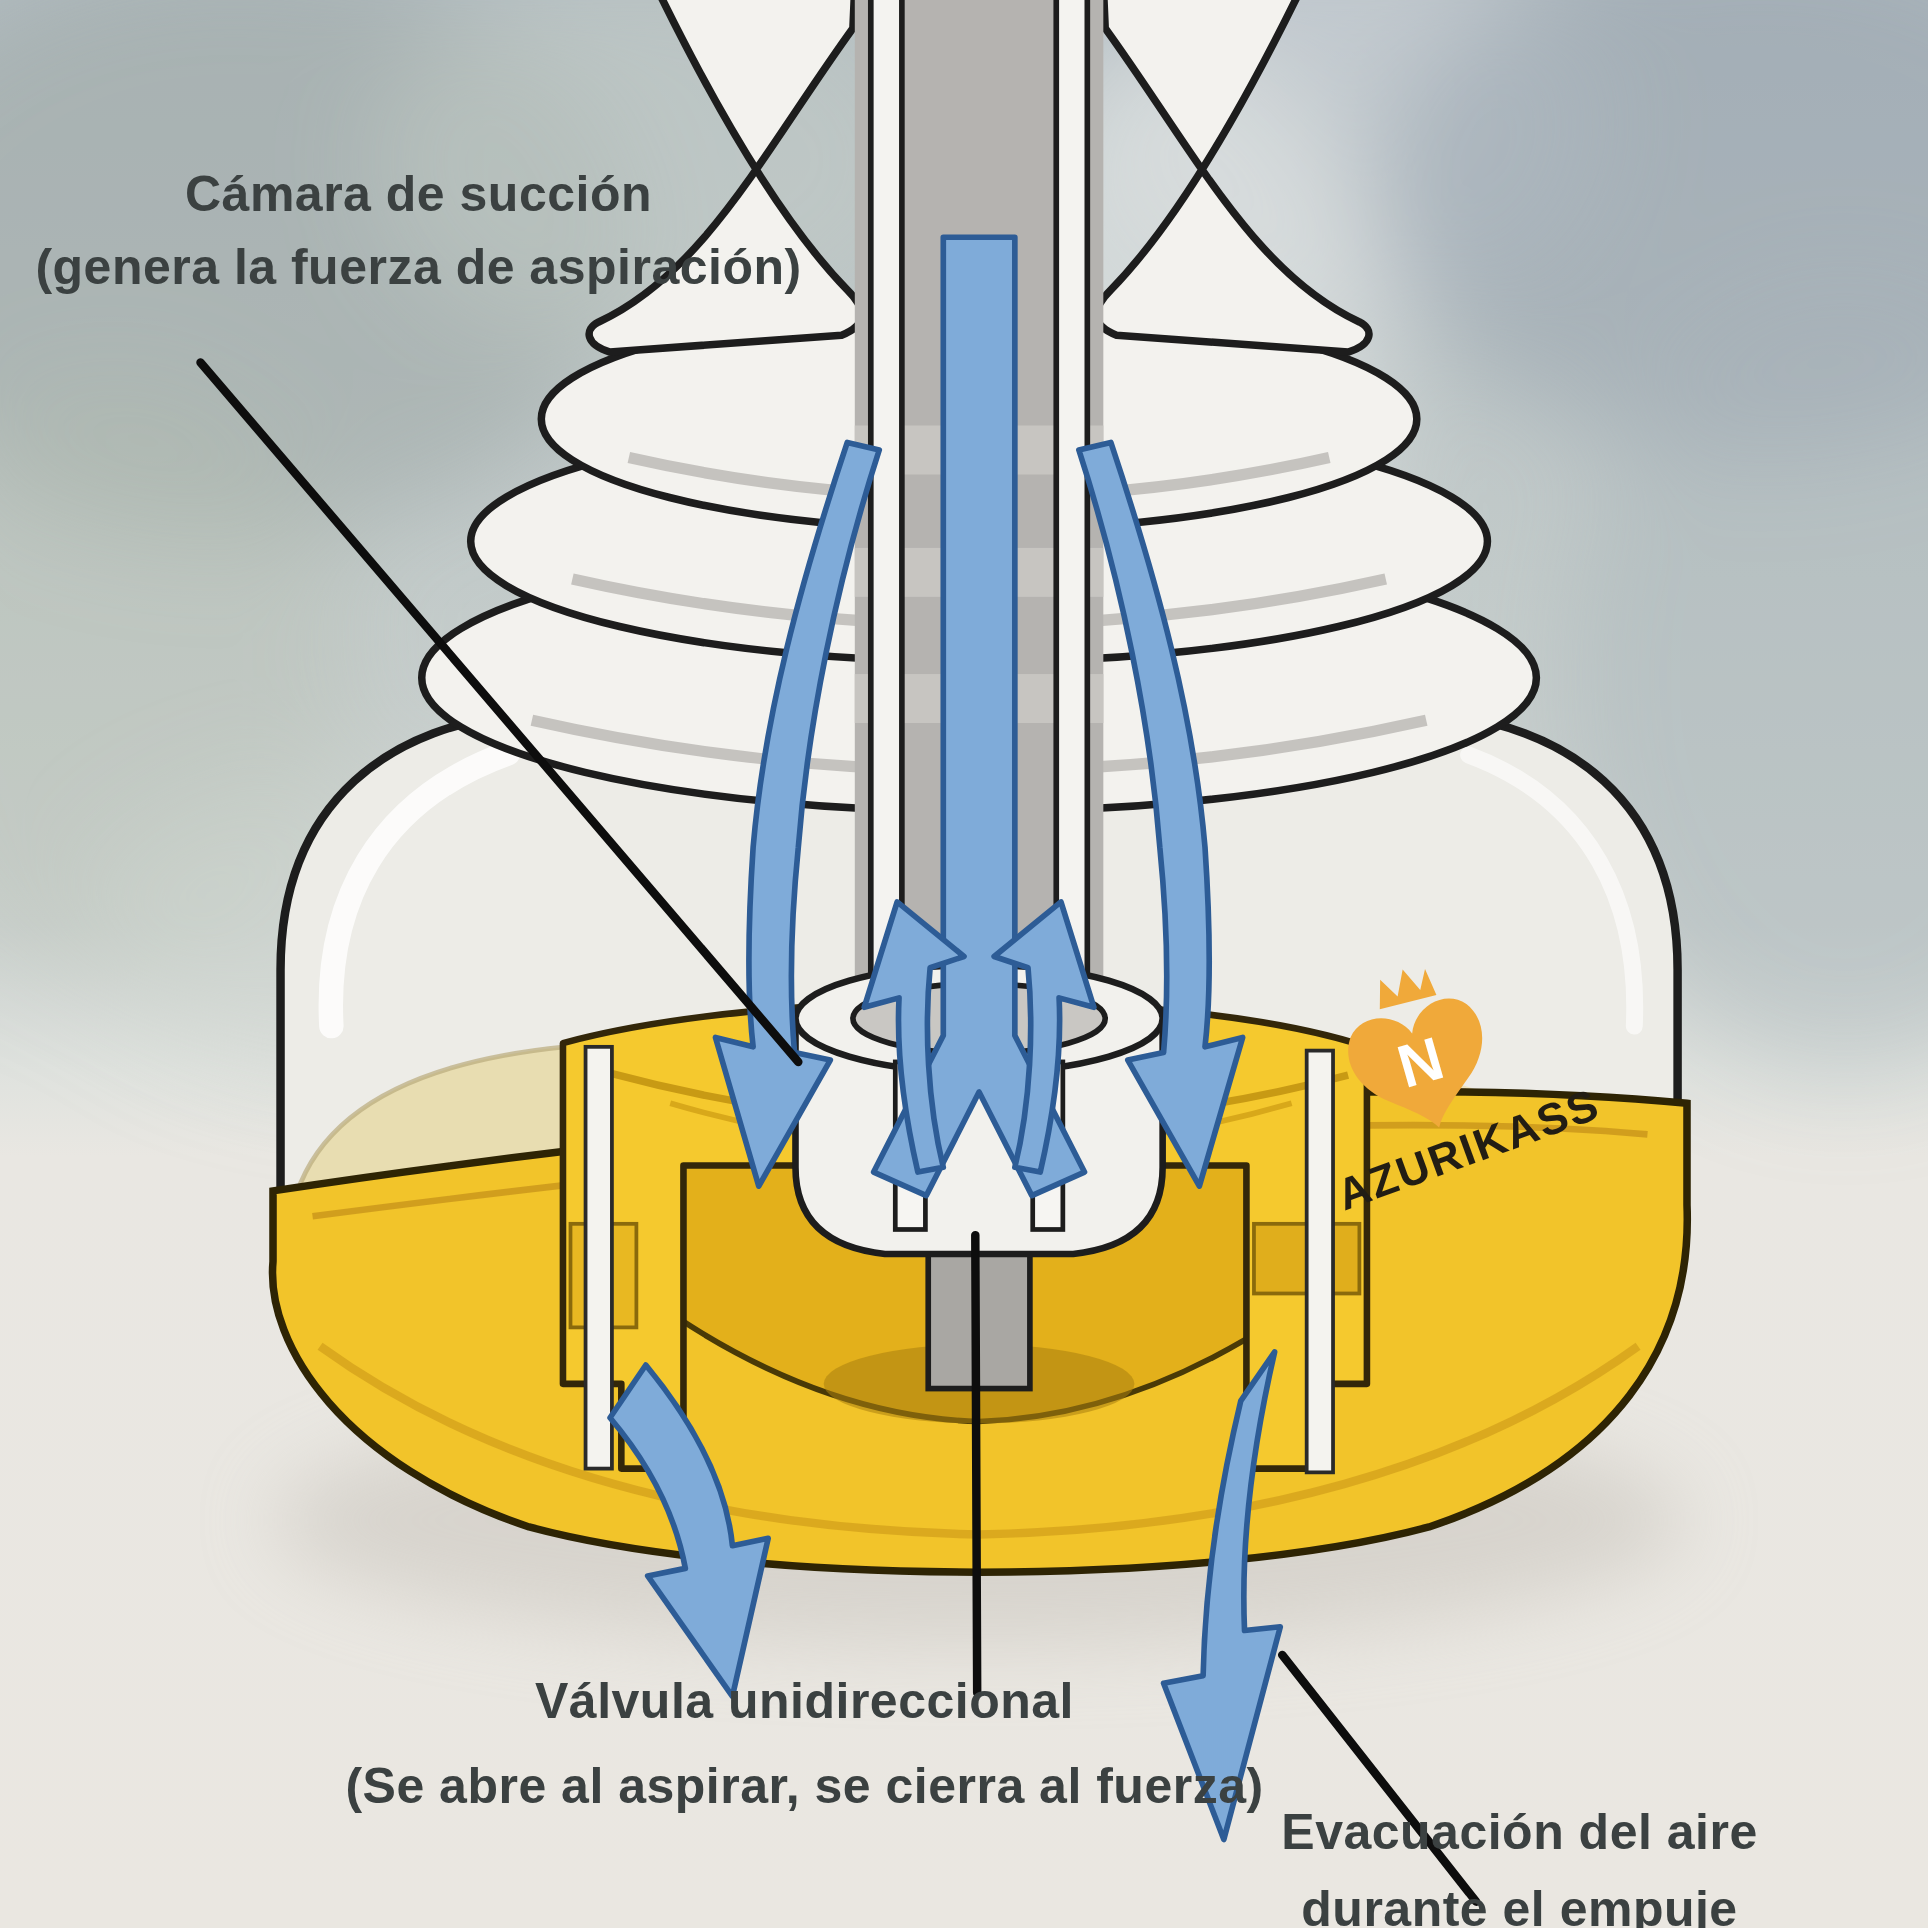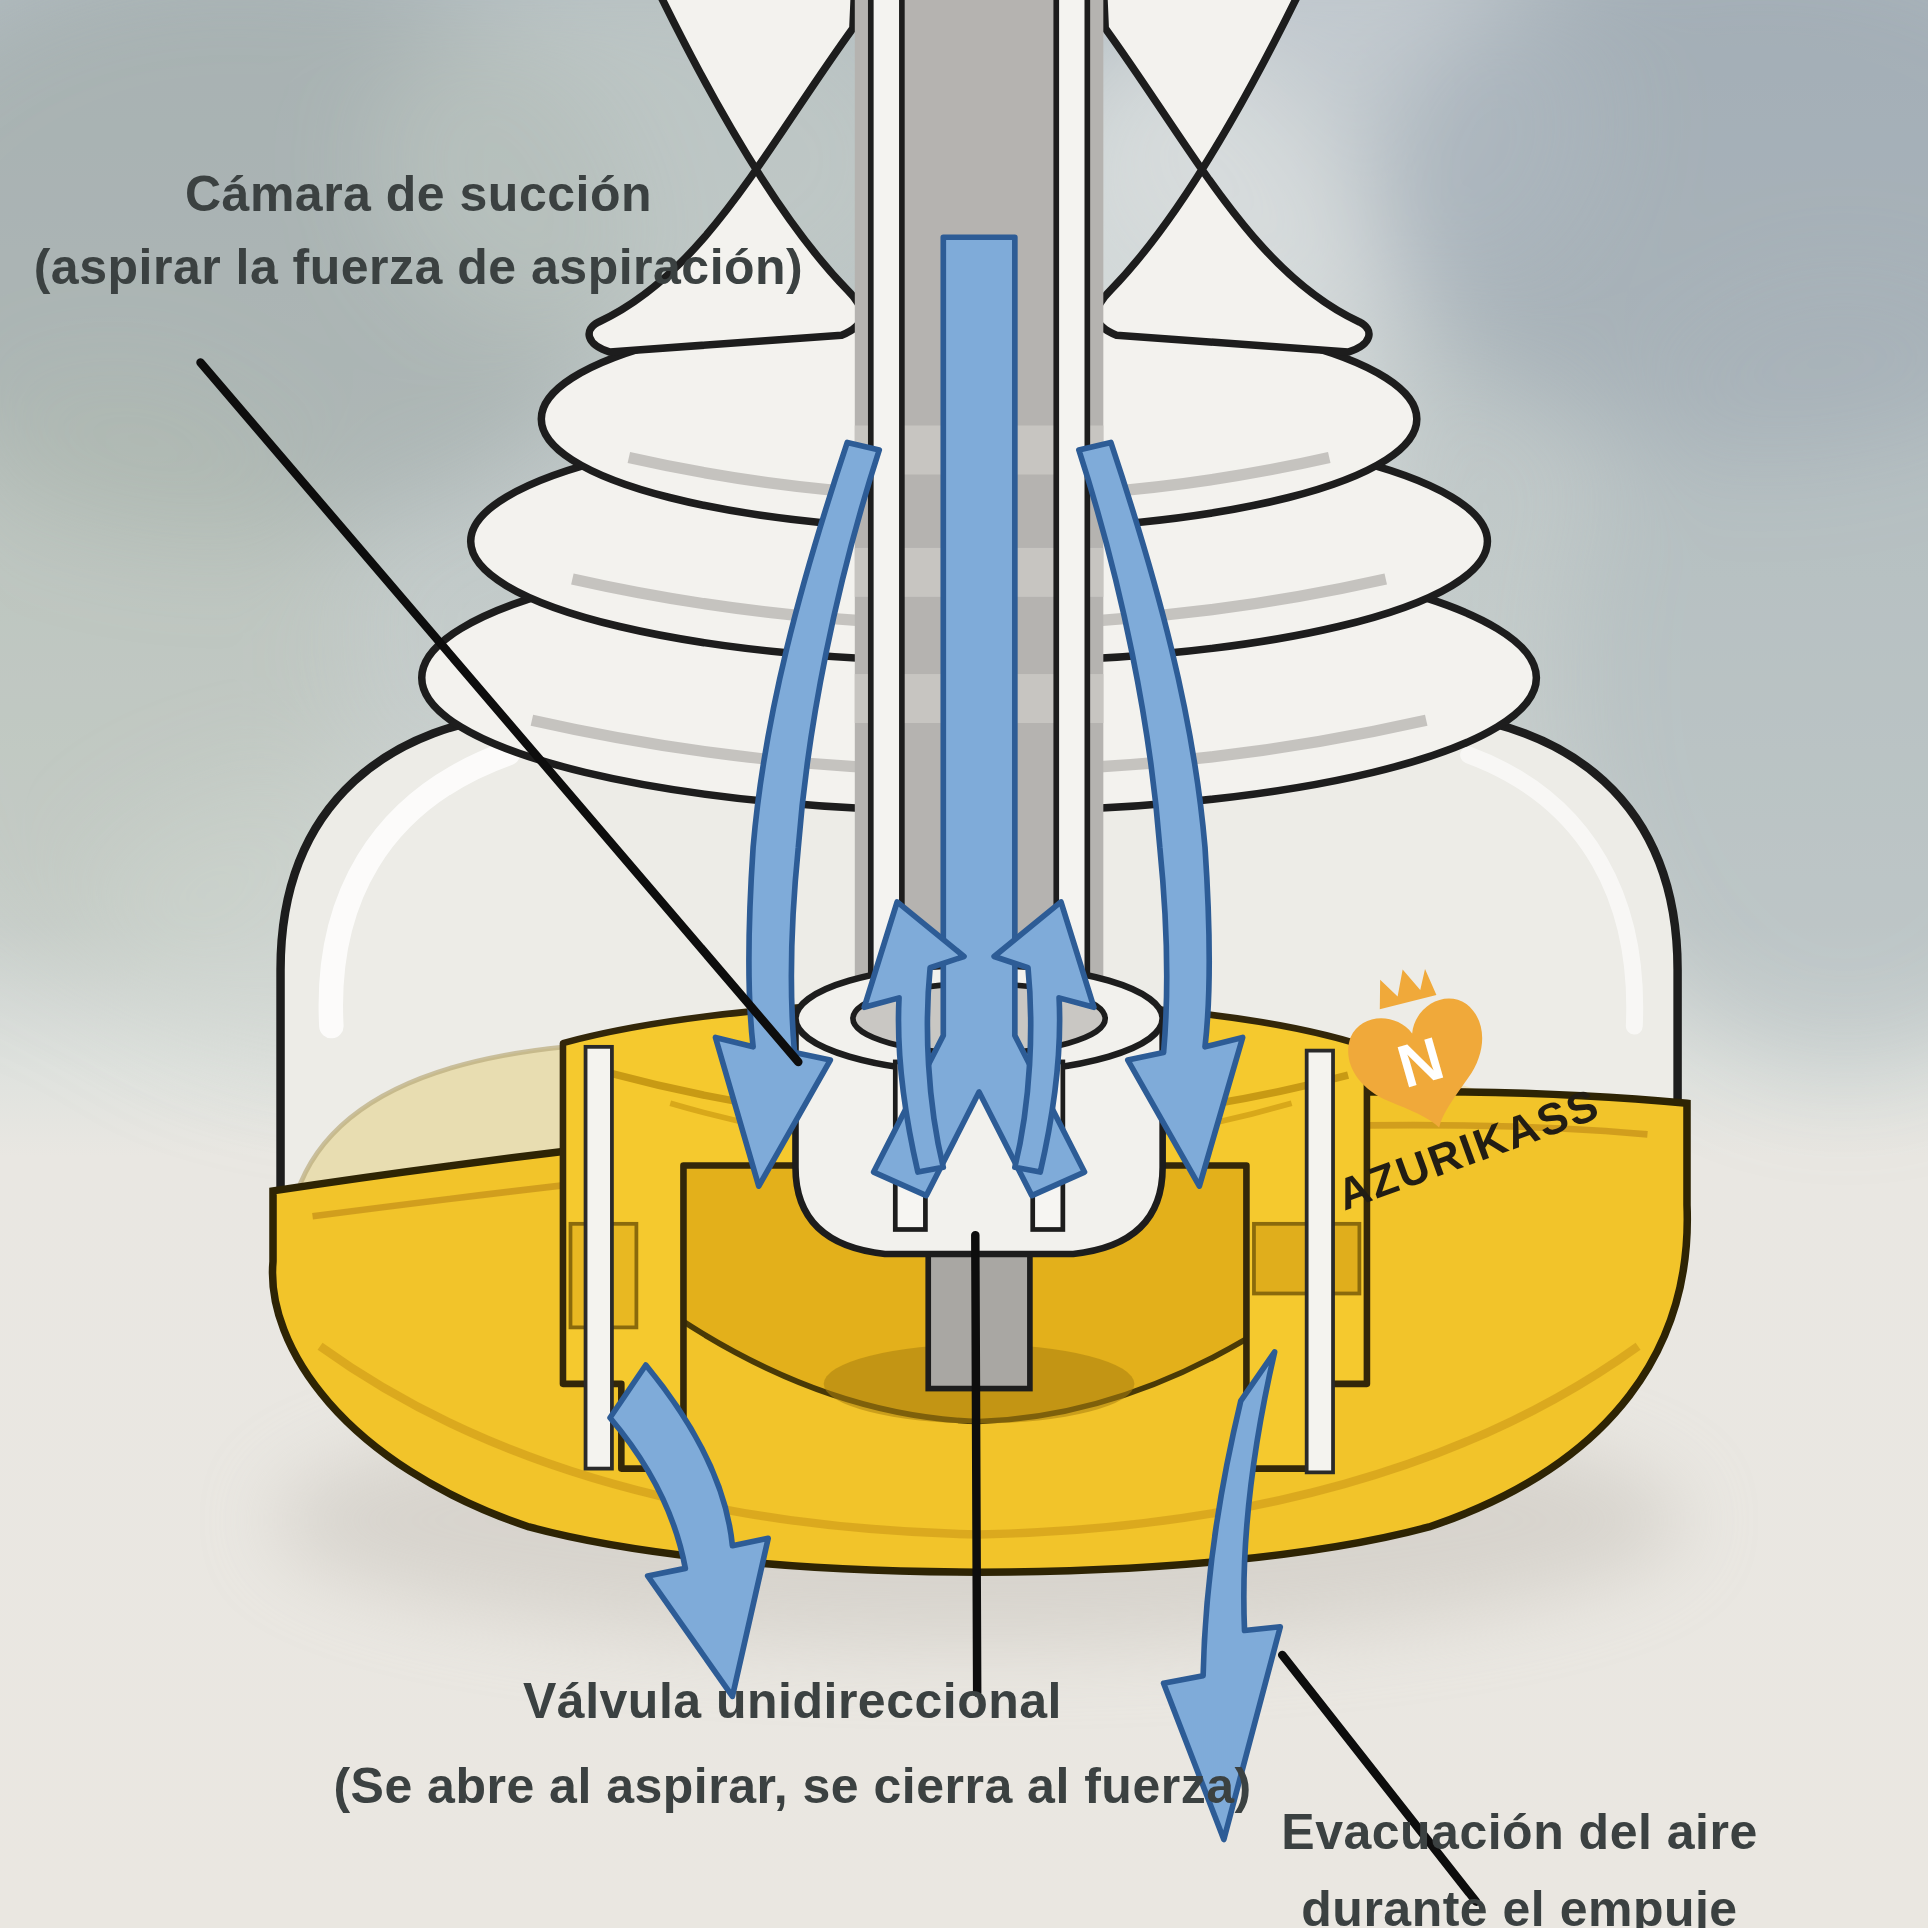--- a/index.html
+++ b/index.html
@@ -3,21 +3,21 @@
 <meta charset="utf-8">
 <style>
   html,body{margin:0;padding:0;background:#e9e6e1;}
   .stage{position:relative;width:1928px;height:1928px;overflow:hidden;
          font-family:"Liberation Sans",sans-serif;}
   .stage svg{position:absolute;left:0;top:0;}
   .callout-label{position:absolute;text-align:center;color:#3b4141;
          font-weight:700;font-size:50px;letter-spacing:0.5px;}
   .callout-label .l1,.callout-label .l2{display:block;padding-left:8px;}
   .label-suction{left:0px;top:158px;width:829px;line-height:73px;}
-  .label-valve{left:252px;top:1659px;width:1073px;line-height:85px;}
+  .label-valve{left:264px;top:1659px;width:1073px;line-height:85px;}
   .label-evac{left:1092px;top:1794px;width:847px;line-height:77px;}
 </style>
 </head>
 <body>
 
 <div class="stage">
 
 <svg width="1928" height="1928" viewBox="0 0 2048 2048" xmlns="http://www.w3.org/2000/svg">
   <defs>
     <linearGradient id="bg" x1="0" y1="0" x2="0" y2="1">
@@ -138,21 +138,21 @@
 
   <g stroke="#0d0d0d" stroke-width="9" stroke-linecap="round">
     <line x1="213" y1="385" x2="848" y2="1128"></line>
     <line x1="1036" y1="1312" x2="1038" y2="1798"></line>
     <line x1="1362" y1="1758" x2="1568" y2="2020"></line>
   </g>
 </svg>
 
 <div class="callout-label label-suction">
   <span class="l1">Cámara de succión</span>
-  <span class="l2">(aspirar la fuerza de aspiración)</span>
+  <span class="l2">(genera la fuerza de aspiración)</span>
 </div>
 
 <div class="callout-label label-valve">
   <span class="l1">Válvula unidireccional</span>
   <span class="l2">(Se abre al aspirar, se cierra al fuerza)</span>
 </div>
 
 <div class="callout-label label-evac">
   <span class="l1">Evacuación del aire</span>
   <span class="l2">durante el empuje</span>

